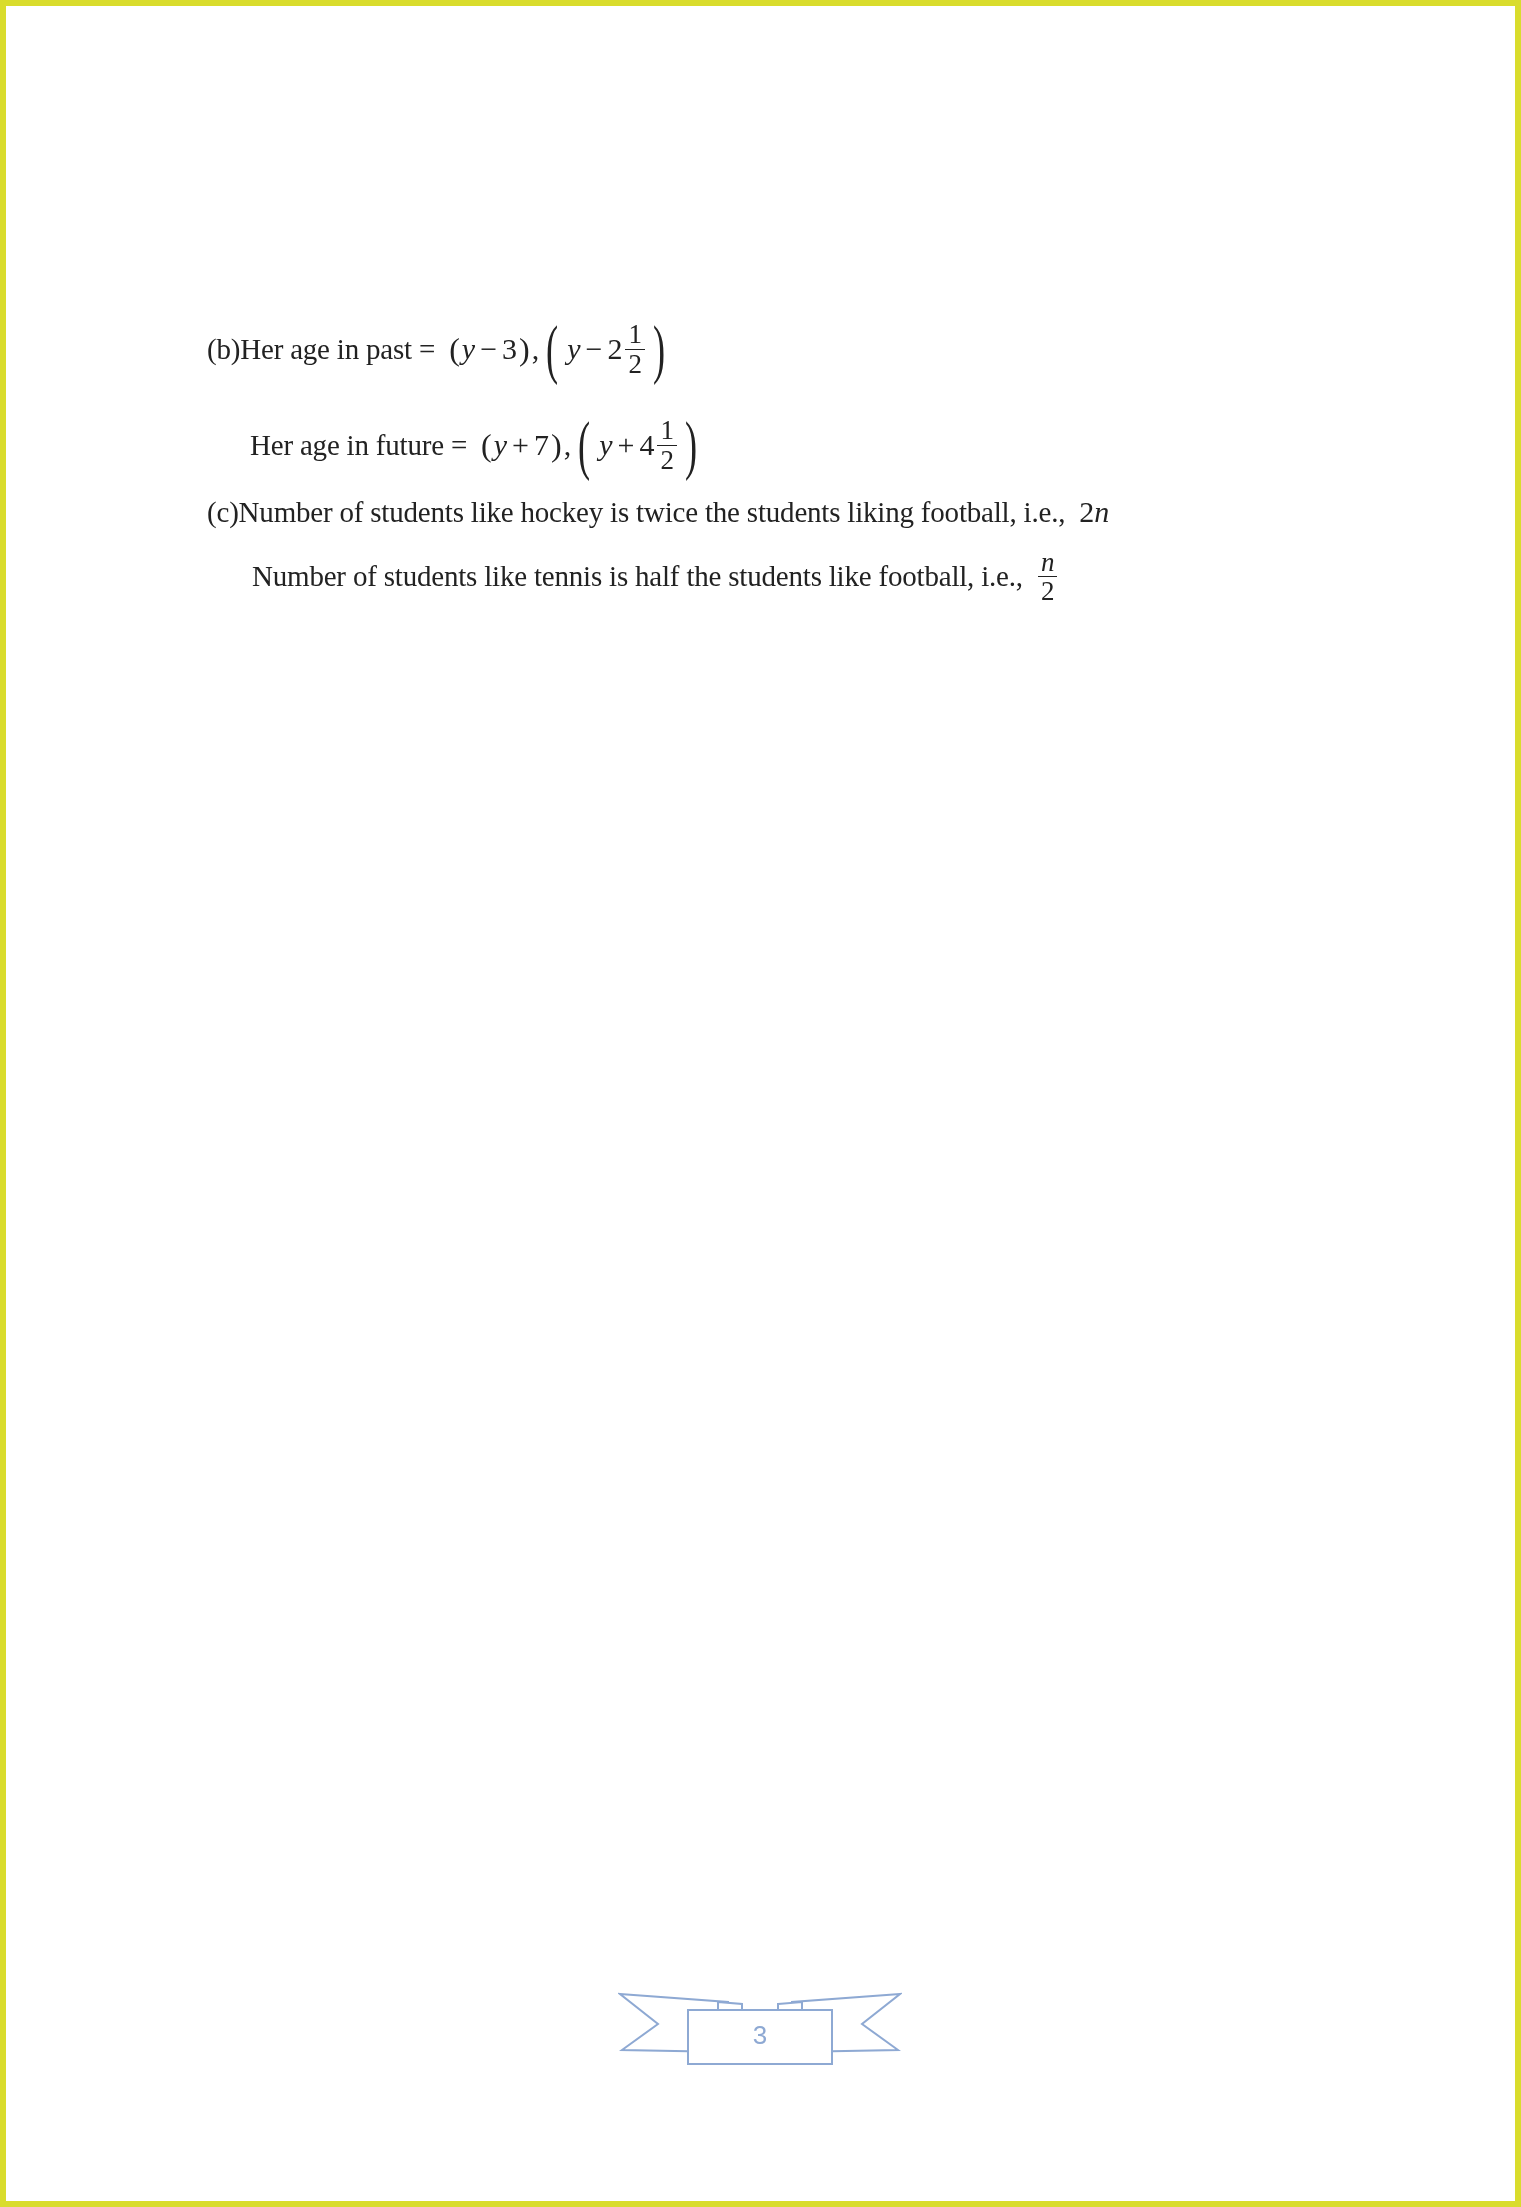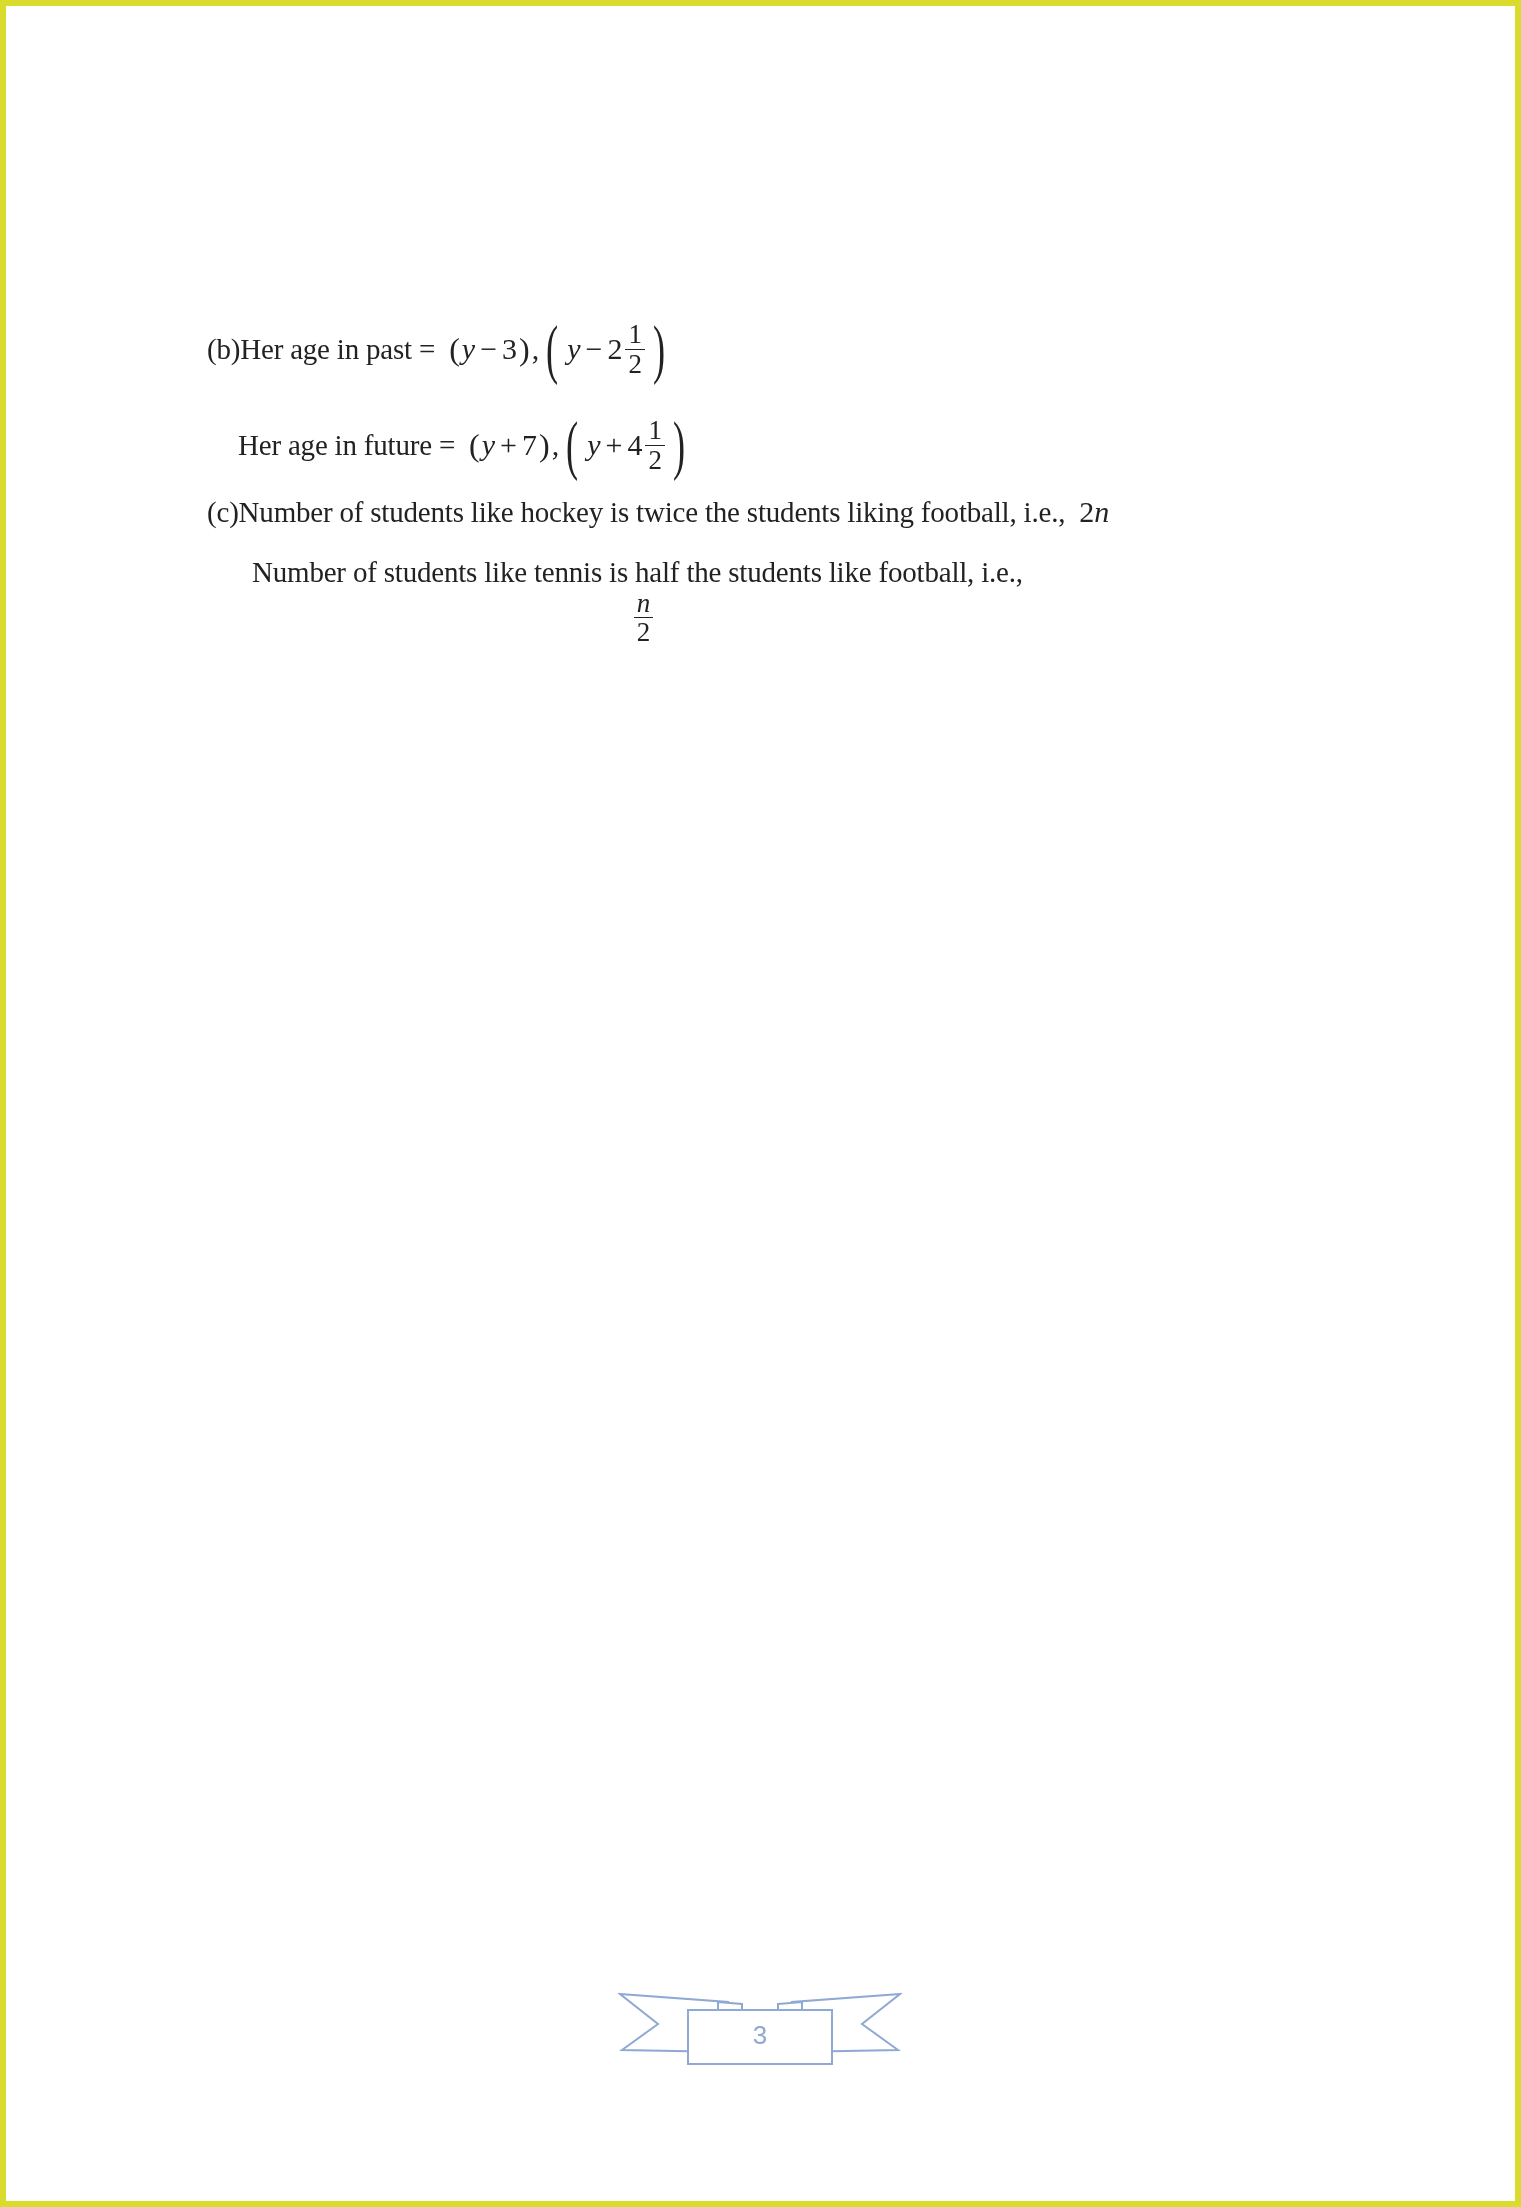--- a/index.html
+++ b/index.html
@@ -80,21 +80,21 @@
       <span class="op">−</span>
       <span>2</span>
       <span class="frac">
         <span class="num">1</span>
         <span class="den">2</span>
       </span>
       <span class="paren-lg">)</span>
     </span>
   </div>
 
-  <div class="line" style="left:31px; top:112px;text-align:center;">
+  <div class="line" style="left:43px; top:112px;text-align:center;">
     <span class="label">Her age in future =</span>
     <span class="math" style="margin-left:12px;">
       <span class="paren-sm">(</span>
       <span class="var">y</span>
       <span class="op">+</span>
       <span>7</span>
       <span class="paren-sm">)</span>
       <span class="sep">,</span>
     </span>
     <span class="math">
@@ -112,21 +112,21 @@
 
   <div class="line" style="left:0; top:195px;">
     <span class="label">(c)</span>
     <span class="label" style="">Number of students like hockey is twice the students liking football, i.e.,</span>
     <span class="math" style="margin-left:14px;">
       <span>2</span>
       <span class="var">n</span>
     </span>
   </div>
 
-  <div class="line" style="left:45px; top:256px;flex-direction:column;">
+  <div class="line" style="left:45px; top:248px;">
     <span class="label">Number of students like tennis is half the students like football, i.e.,</span>
     <span class="math" style="margin-left:12px;">
       <span class="frac">
         <span class="num var">n</span>
         <span class="den">2</span>
       </span>
     </span>
   </div>
 </div>
 

